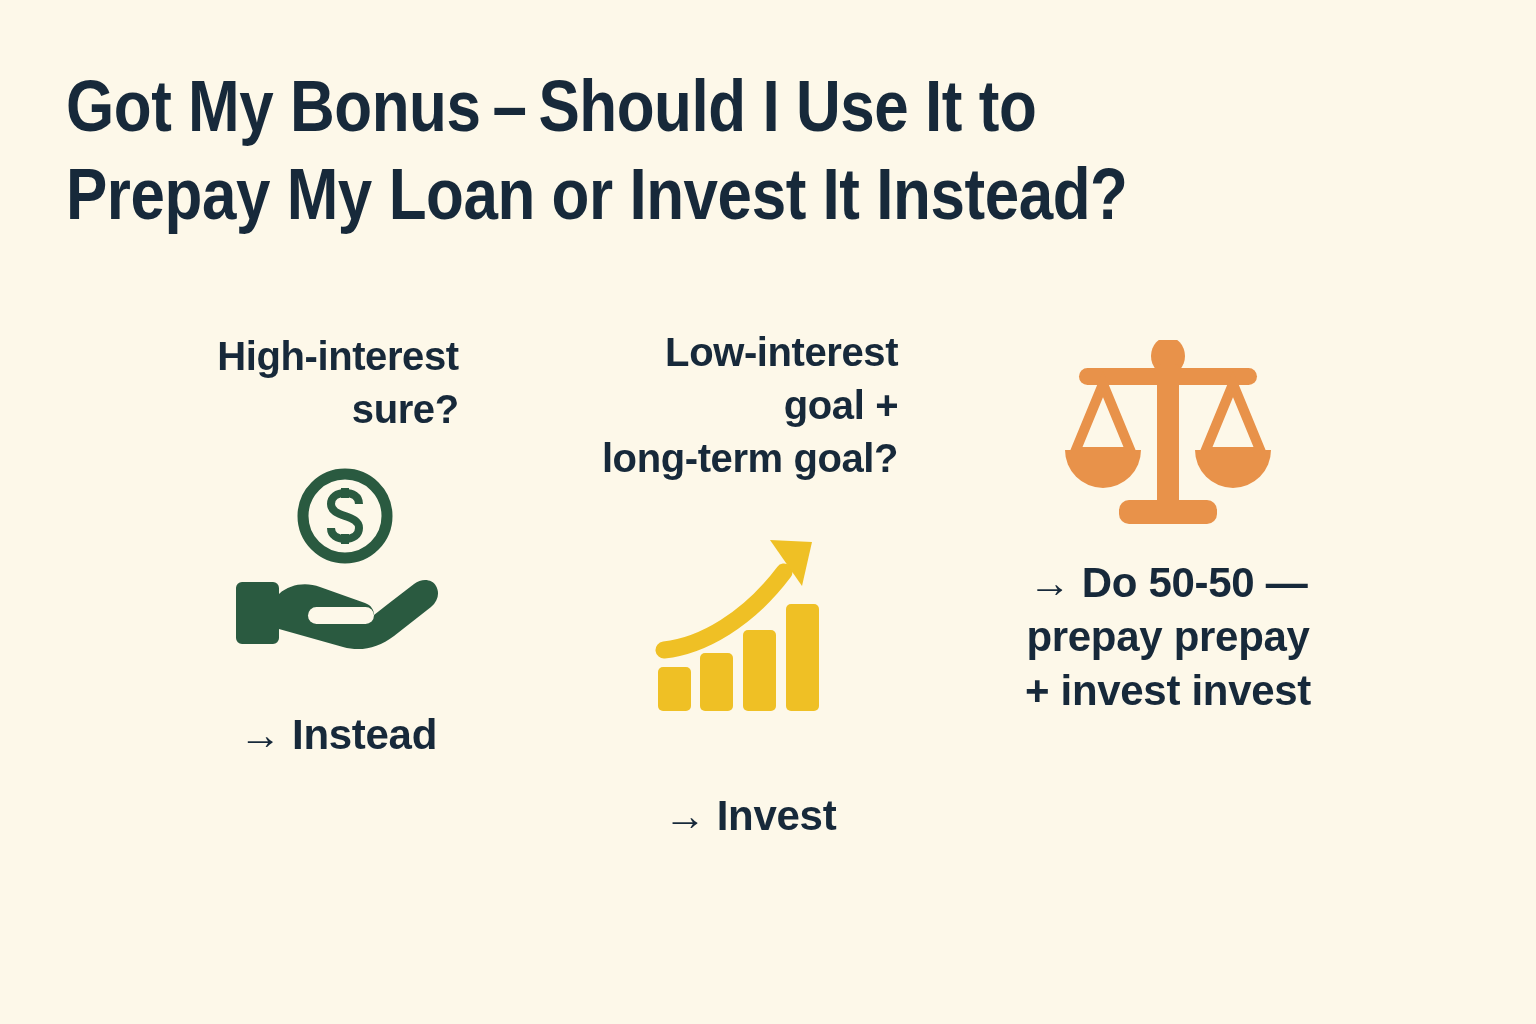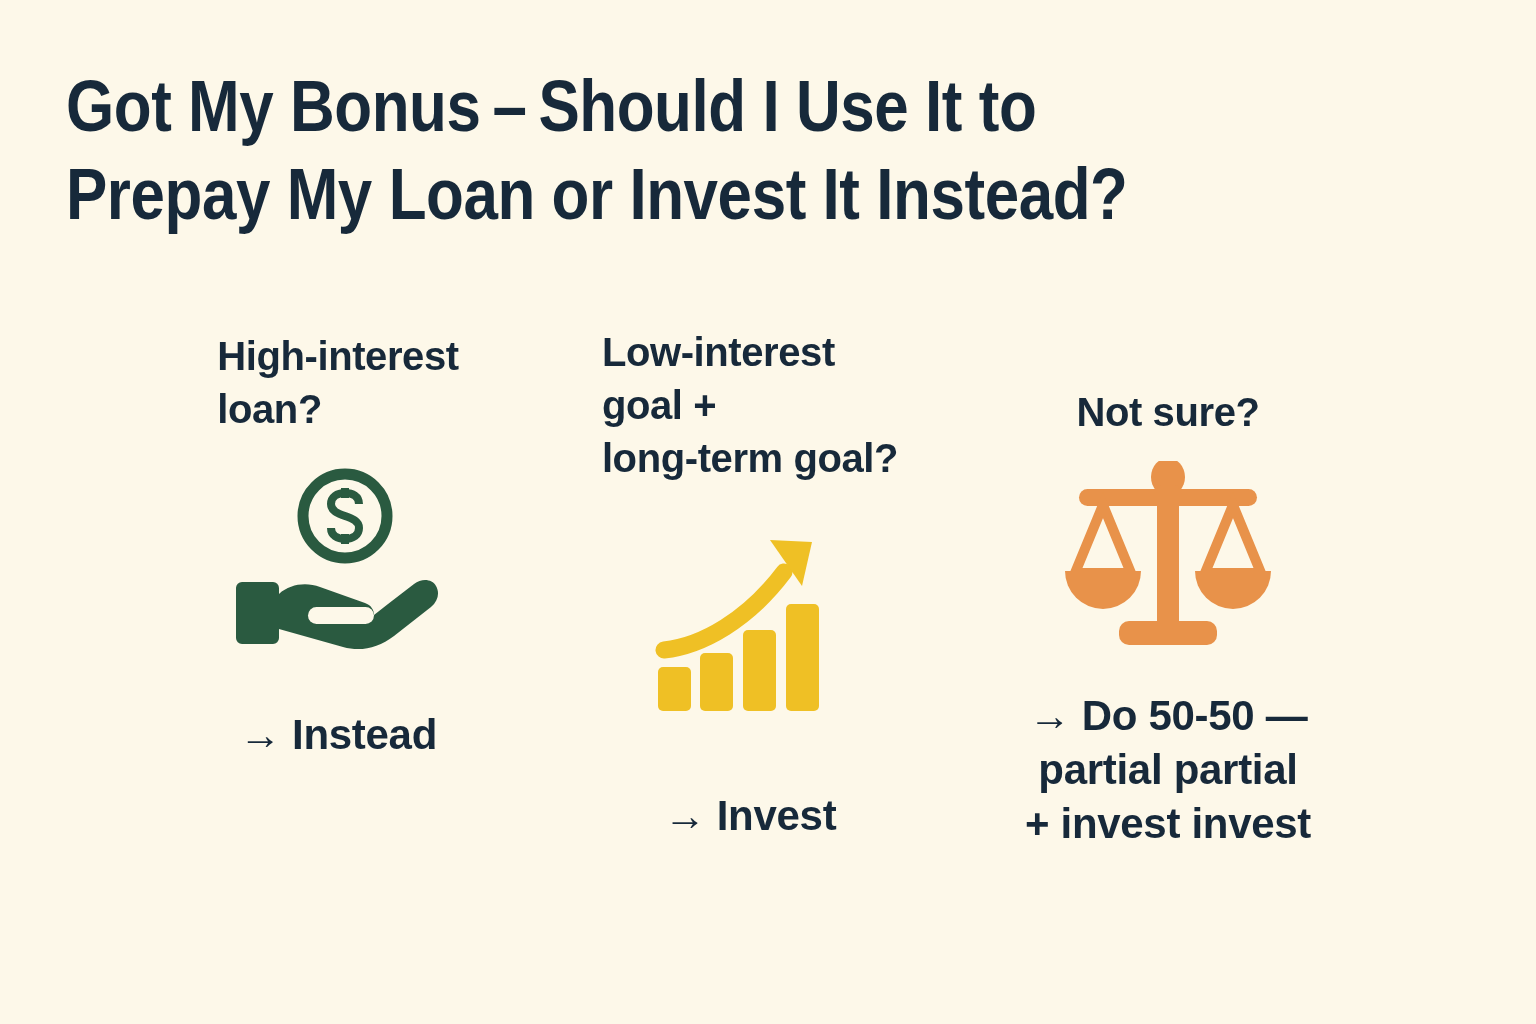--- a/index.html
+++ b/index.html
@@ -51,21 +51,21 @@
     align-items: center;
   }
   #column-prepay  { left: 118px;  width: 440px; }
   #column-invest  { left: 530px;  width: 440px; gap: 25px; }
   #column-split   { left: 948px;  width: 440px; }
 
   .col-heading {
     font-weight: bold;
     font-size: 40px;
     line-height: 53px;
-    text-align: left;
+    text-align: right;
     color: #17293A;
     letter-spacing: -0.4px;
   }
   #column-prepay .col-heading { padding-top: 12px; }
   #column-invest .col-heading { padding-top: 8px; }
   #column-split  .col-heading { padding-top: 68px; }
 
   .icon-wrap {
     display: flex;
     align-items: center;
@@ -79,37 +79,37 @@
     font-weight: bold;
     font-size: 42px;
     line-height: 54px;
     text-align: center;
     color: #17293A;
     letter-spacing: -0.3px;
     white-space: nowrap;
   }
   #column-prepay .col-result { margin-top: 42px; }
   #column-invest .col-result { margin-top: 46px; }
-  #column-split  .col-result { margin-top: 36px; }
+  #column-split  .col-result { margin-top: 24px; }
   .col-result .res-line { display: block; }
 </style>
 </head>
 <body>
 
 <div id="title-block">
   <div class="title-line">Got My Bonus – Should I Use It to</div>
   <div class="title-line">Prepay My Loan or Invest It Instead?</div>
 </div>
 
 <div id="columns">
 
   <div class="column" id="column-prepay">
     <div class="col-heading">
       <span>High-interest</span><br>
-      <span>loan?</span>
+      <span>sure?</span>
     </div>
 
     <div class="icon-wrap">
       <svg width="220" height="200" viewBox="0 0 220 200">
 
         <circle cx="117" cy="50" r="42" fill="none" stroke="#2A5A40" stroke-width="11"></circle>
 
         <path d="M117 22 L117 32 M117 68 L117 78" stroke="#2A5A40" stroke-width="8" stroke-linecap="butt"></path>
         <path d="M131 38 C131 30 124.5 27 117 27 C109 27 103 31 103 38
                  C103 45 110 47.5 117 50 C124 52.5 131 55 131 62
@@ -164,23 +164,20 @@
         <rect x="134" y="76" width="33" height="107" rx="5" fill="#EFC025"></rect>
       </svg>
     </div>
 
     <div class="col-result">
       <span class="res-line">→ Invest</span>
     </div>
   </div>
 
   <div class="column" id="column-split">
-    <div class="col-heading">
-      <span>Not sure?</span>
-    </div>
 
     <div class="icon-wrap">
       <svg width="210" height="192" viewBox="0 0 210 192">
 
         <ellipse cx="105" cy="16" rx="17" ry="19" fill="#E8924A"></ellipse>
 
         <rect x="16" y="28" width="178" height="17" rx="8.5" fill="#E8924A"></rect>
 
         <rect x="94" y="24" width="22" height="142" rx="4" fill="#E8924A"></rect>
 
@@ -191,18 +188,18 @@
         <path d="M2 110 L78 110 A38 38 0 0 1 2 110 Z" fill="#E8924A"></path>
 
         <path d="M170 44 L142 112 L198 112 Z" fill="none" stroke="#E8924A" stroke-width="10"></path>
 
         <path d="M132 110 L208 110 A38 38 0 0 1 132 110 Z" fill="#E8924A"></path>
       </svg>
     </div>
 
     <div class="col-result">
       <span class="res-line">→ Do 50-50 —</span>
-      <span class="res-line">partial partial</span>
+      <span class="res-line">prepay prepay</span>
       <span class="res-line">+ invest invest</span>
     </div>
   </div>
 
 </div>
 
 </body></html>

